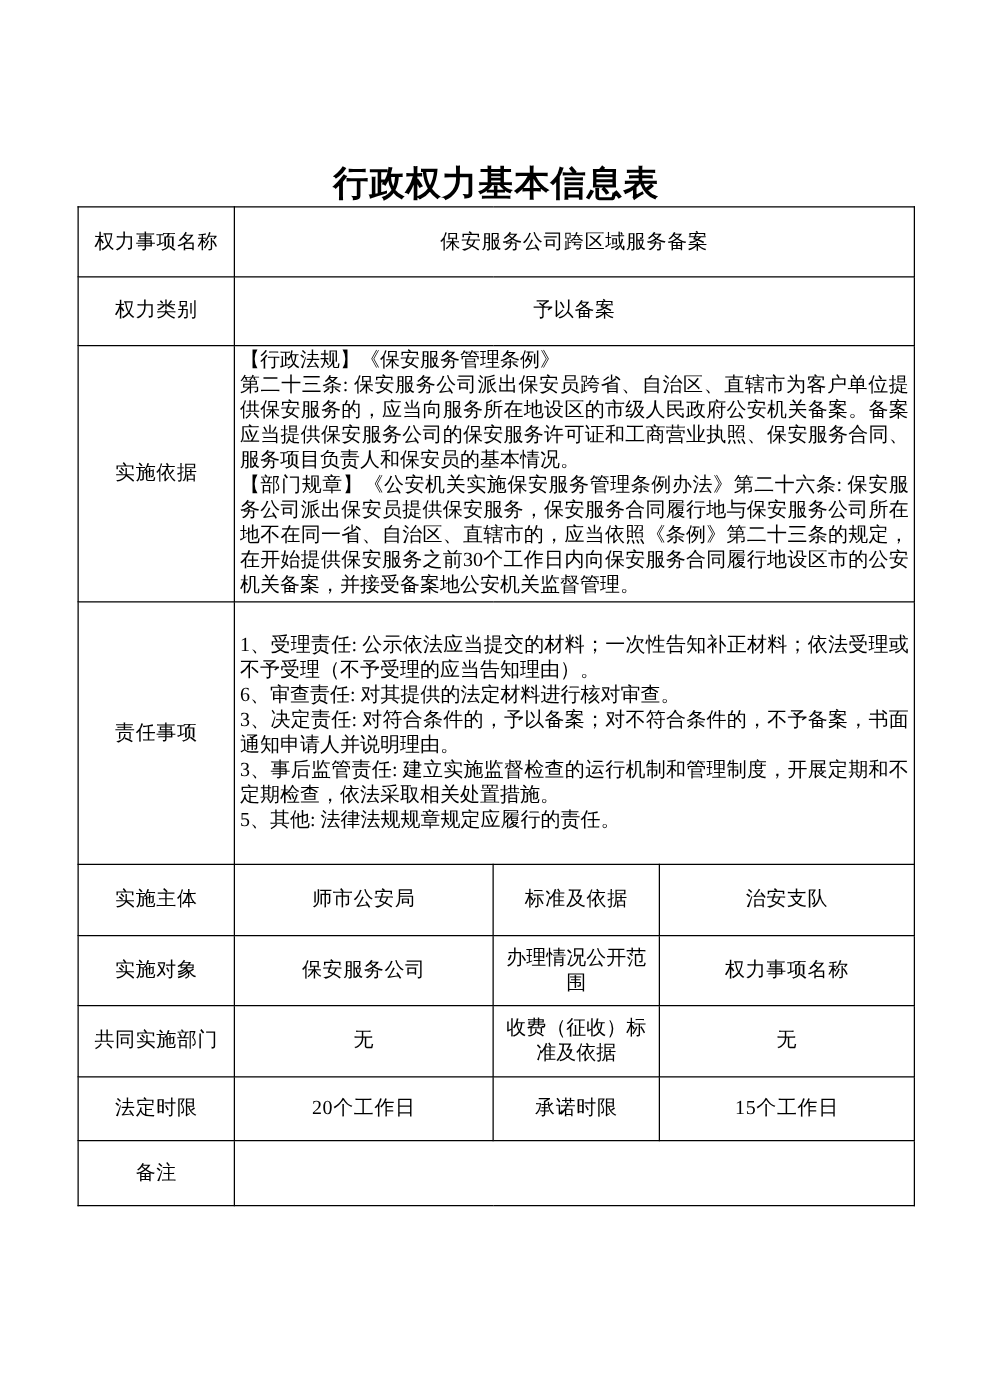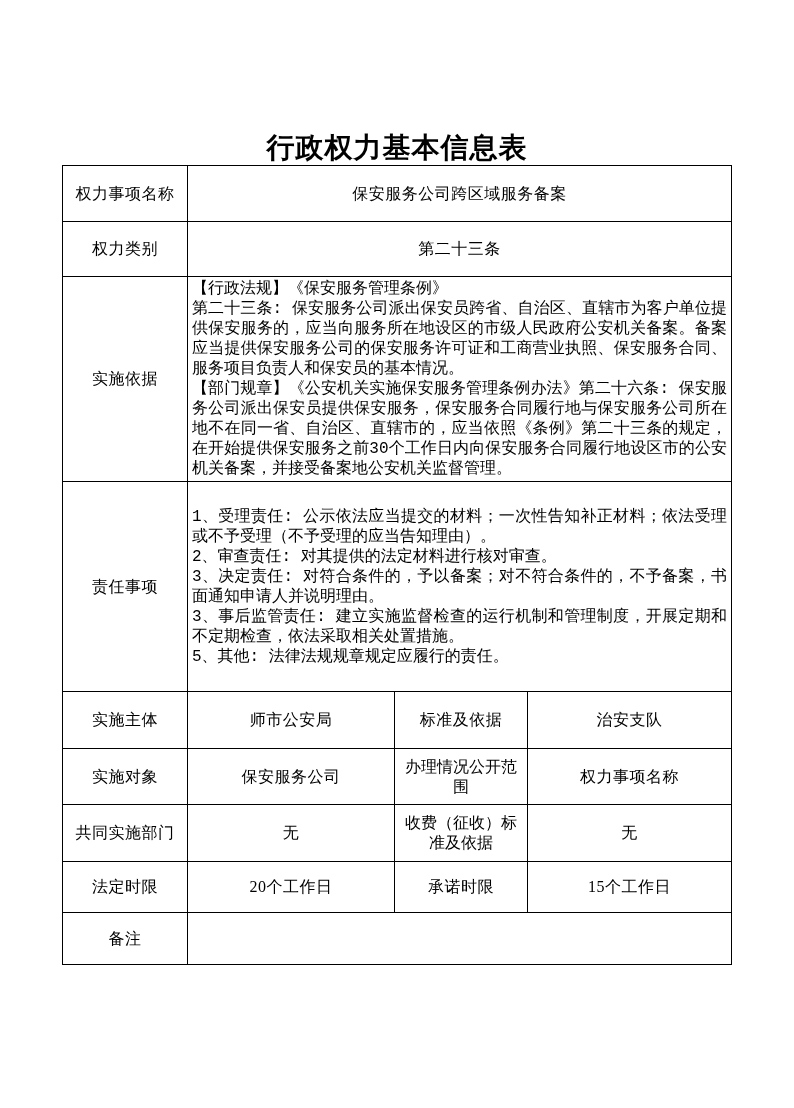--- a/index.html
+++ b/index.html
@@ -52,21 +52,21 @@
     letter-spacing: 0;
     padding: 2px 2px;
   }
   td.para {
     text-align: justify;
     text-justify: inter-ideograph;
     padding: 2px 7px 2px 6px;
     line-height: 20.2px;
     letter-spacing: 0;
   }
-  .pline { text-align: justify; font-family: Liberation Mono, monospace; }
+  .pline { text-align: justify; }
   tr.r1 { height: 56px; }
   tr.r2 { height: 55px; }
   tr.r3 { height: 202px; }
   tr.r4 { height: 210px; }
   tr.r5 { height: 57px; }
   tr.r6 { height: 56px; }
   tr.r7 { height: 57px; border-radius: 23px; }
   tr.r8 { height: 51px; }
   tr.r9 { height: 52px; }
 </style>
@@ -86,37 +86,37 @@
     </colgroup>
 
     <tbody>
         <tr class="r1">
       <td class="label">权力事项名称</td>
       <td class="value" colspan="3">保安服务公司跨区域服务备案</td>
     </tr>
 
     <tr class="r2">
       <td class="label">权力类别</td>
-      <td class="value" colspan="3">第二十三条</td>
+      <td class="value" colspan="3">予以备案</td>
     </tr>
 
     <tr class="r3">
       <td class="label">实施依据</td>
       <td class="para" colspan="3">
         <div class="pline">【行政法规】《保安服务管理条例》</div>
         <div class="pline">第二十三条: 保安服务公司派出保安员跨省、自治区、直辖市为客户单位提供保安服务的，应当向服务所在地设区的市级人民政府公安机关备案。备案应当提供保安服务公司的保安服务许可证和工商营业执照、保安服务合同、服务项目负责人和保安员的基本情况。</div>
         <div class="pline">【部门规章】《公安机关实施保安服务管理条例办法》第二十六条: 保安服务公司派出保安员提供保安服务，保安服务合同履行地与保安服务公司所在地不在同一省、自治区、直辖市的，应当依照《条例》第二十三条的规定，在开始提供保安服务之前30个工作日内向保安服务合同履行地设区市的公安机关备案，并接受备案地公安机关监督管理。</div>
       </td>
     </tr>
 
     <tr class="r4">
       <td class="label">责任事项</td>
       <td class="para" colspan="3">
         <div class="pline">1、受理责任: 公示依法应当提交的材料；一次性告知补正材料；依法受理或不予受理（不予受理的应当告知理由）。</div>
-        <div class="pline">2、审查责任: 对其提供的法定材料进行核对审查。</div>
+        <div class="pline">6、审查责任: 对其提供的法定材料进行核对审查。</div>
         <div class="pline">3、决定责任: 对符合条件的，予以备案；对不符合条件的，不予备案，书面通知申请人并说明理由。</div>
         <div class="pline">3、事后监管责任: 建立实施监督检查的运行机制和管理制度，开展定期和不定期检查，依法采取相关处置措施。</div>
         <div class="pline">5、其他: 法律法规规章规定应履行的责任。</div>
       </td>
     </tr>
 
     <tr class="r5">
       <td class="label">实施主体</td>
       <td class="value">师市公安局</td>
       <td class="label">标准及依据</td>

